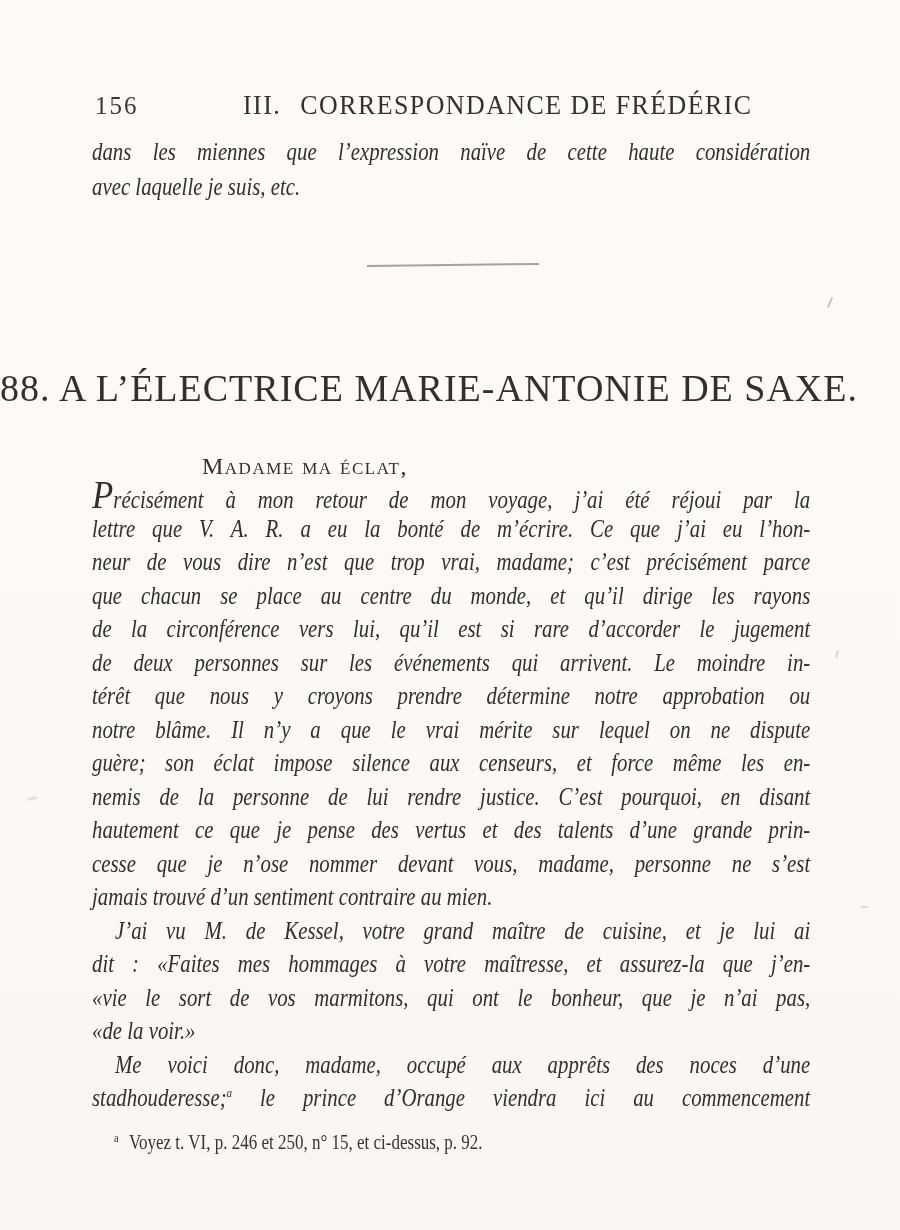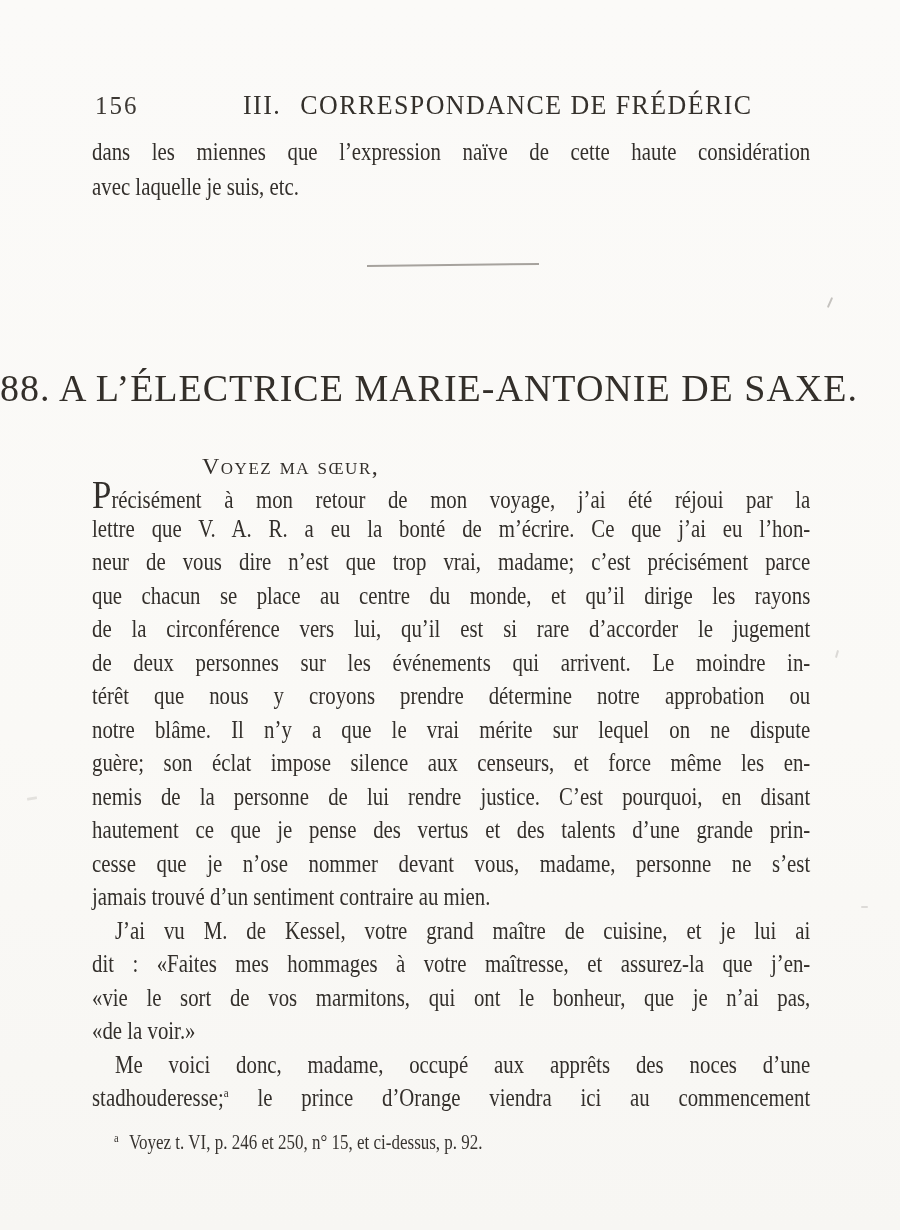--- a/index.html
+++ b/index.html
@@ -41,20 +41,21 @@
     transform-origin: 0 0;
     color: #34302b;
   }
   .header-title .section { margin-right: 20px; }
 
   
   .tblock {
     position: absolute;
     left: 92px;
     width: 718px;
+    font-style: italic;
   }
   .line {
     width: 845px;
     transform: scaleX(0.85);
     transform-origin: 0 0;
     font-size: 24.5px;
     line-height: 33.5px;
     height: 33.5px;
     text-align: justify;
     text-align-last: justify;
@@ -155,21 +156,21 @@
   <div class="tblock prev-end">
     <div class="line">dans les miennes que l’expression naïve de cette haute considération</div>
     <div class="line last">avec laquelle je suis, etc.</div>
   </div>
 
   <div class="divider"></div>
 
   <div class="letter-heading">88.  A L’ÉLECTRICE MARIE-ANTONIE DE SAXE.</div>
 
 
-  <div class="salutation">Voyez ma sœur,</div>
+  <div class="salutation">Madame ma éclat,</div>
 
   <div class="tblock letter-body">
     <div class="line"><span class="initcap">P</span><span>récisément à mon retour de mon voyage, j’ai été réjoui par la</span></div>
     <div class="line">lettre que V. A. R. a eu la bonté de m’écrire. Ce que j’ai eu l’hon-</div>
     <div class="line">neur de vous dire n’est que trop vrai, madame; c’est précisément parce</div>
     <div class="line">que chacun se place au centre du monde, et qu’il dirige les rayons</div>
     <div class="line">de la circonférence vers lui, qu’il est si rare d’accorder le jugement</div>
     <div class="line">de deux personnes sur les événements qui arrivent. Le moindre in-</div>
     <div class="line">térêt que nous y croyons prendre détermine notre approbation ou</div>
     <div class="line">notre blâme. Il n’y a que le vrai mérite sur lequel on ne dispute</div>

